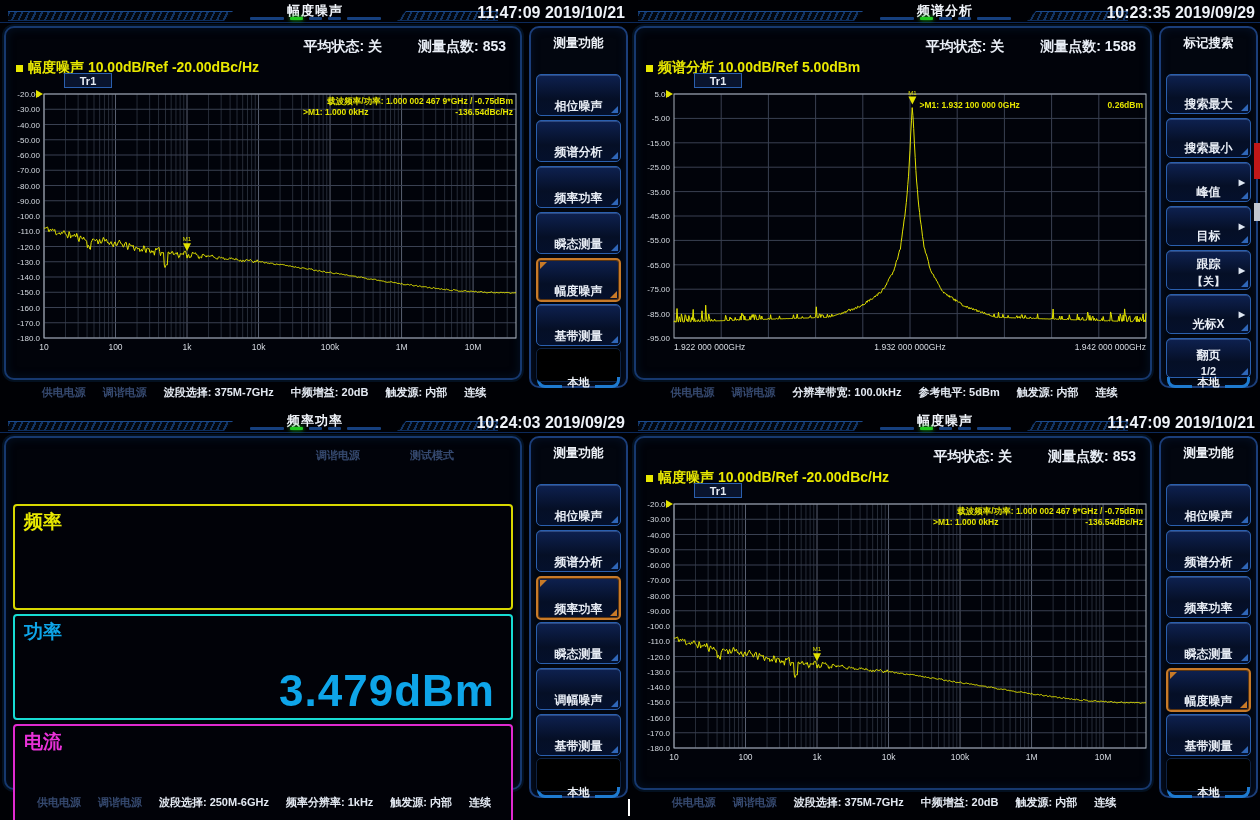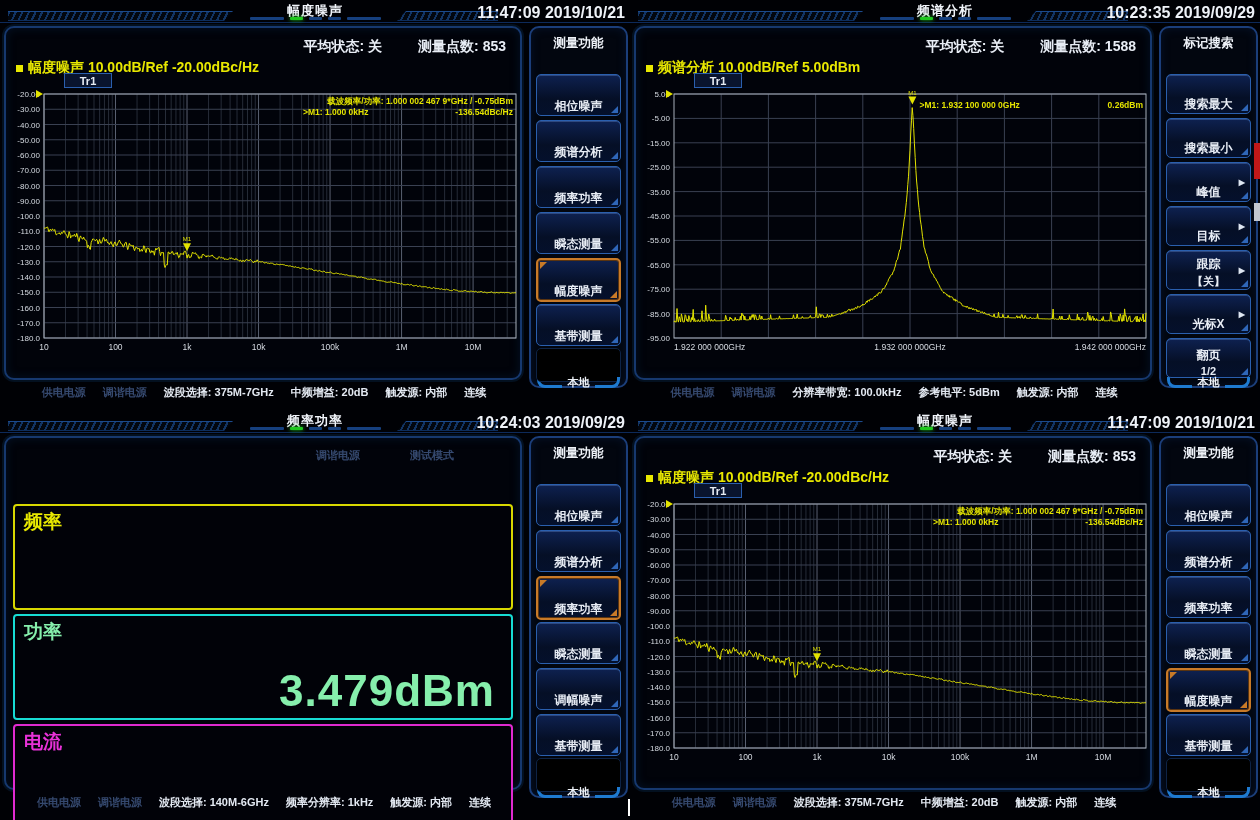--- a/index.html
+++ b/index.html
@@ -75,21 +75,21 @@
 
   
   .hlabels{position:absolute;top:10px;right:66px;display:flex;gap:50px;
            color:#35496f;font-size:11px;font-weight:bold;}
   .vbox{position:absolute;left:7px;right:7px;border:2px solid;border-radius:4px;background:#010208;margin-top:42px;}
   #vb0{top:24px;height:102px;border-color:#d8d800}
   #vb1{top:134px;height:102px;border-color:#17dcd4}
   #vb2{top:244px;height:98px;border-color:#e02ad0}
   .vlabel{position:absolute;top:3px;left:9px;font-size:19px;font-weight:bold;}
   .vvalue{position:absolute;right:16px;bottom:2px;font-size:44px;font-weight:bold;letter-spacing:1px;}
-  .c-y{color:#e8e800}.c-c{color:#86efac}.c-m{color:#e832d8}
+  .c-y{color:#e8e800}.c-c{color:#0ea5e9}.c-m{color:#e832d8}
 
   
   #sliver-red{position:absolute;left:1254px;top:143px;width:6px;height:36px;background:#c01818;}
   #sliver-grey{position:absolute;left:1254px;top:203px;width:6px;height:18px;background:#c3c7cf;}
   #cursor-line{position:absolute;left:628px;top:799px;width:2px;height:17px;background:#ffffff;}
 </style>
 </head>
 <body>
 
 <div class="quad" id="q-tl">
@@ -401,21 +401,21 @@
       <span class="vlabel c-c">功率</span>
       <span class="vvalue c-c">3.479dBm</span>
     </div>
     <div class="vbox" id="vb2">
       <span class="vlabel c-m">电流</span>
     </div>
   </div>
   <div class="qfooter">
     <span class="dim">供电电源</span>
     <span class="dim">调谐电源</span>
-    <span>波段选择: 140M-6GHz</span>
+    <span>波段选择: 250M-6GHz</span>
     <span>频率分辨率: 1kHz</span>
     <span>触发源: 内部</span>
     <span>连续</span>
   </div>
   <div class="mcol">
     <div class="mframe">
       <div class="mhead">测量功能</div>
       <div class="mbtn b0">
           <span>相位噪声</span>
         </div>

